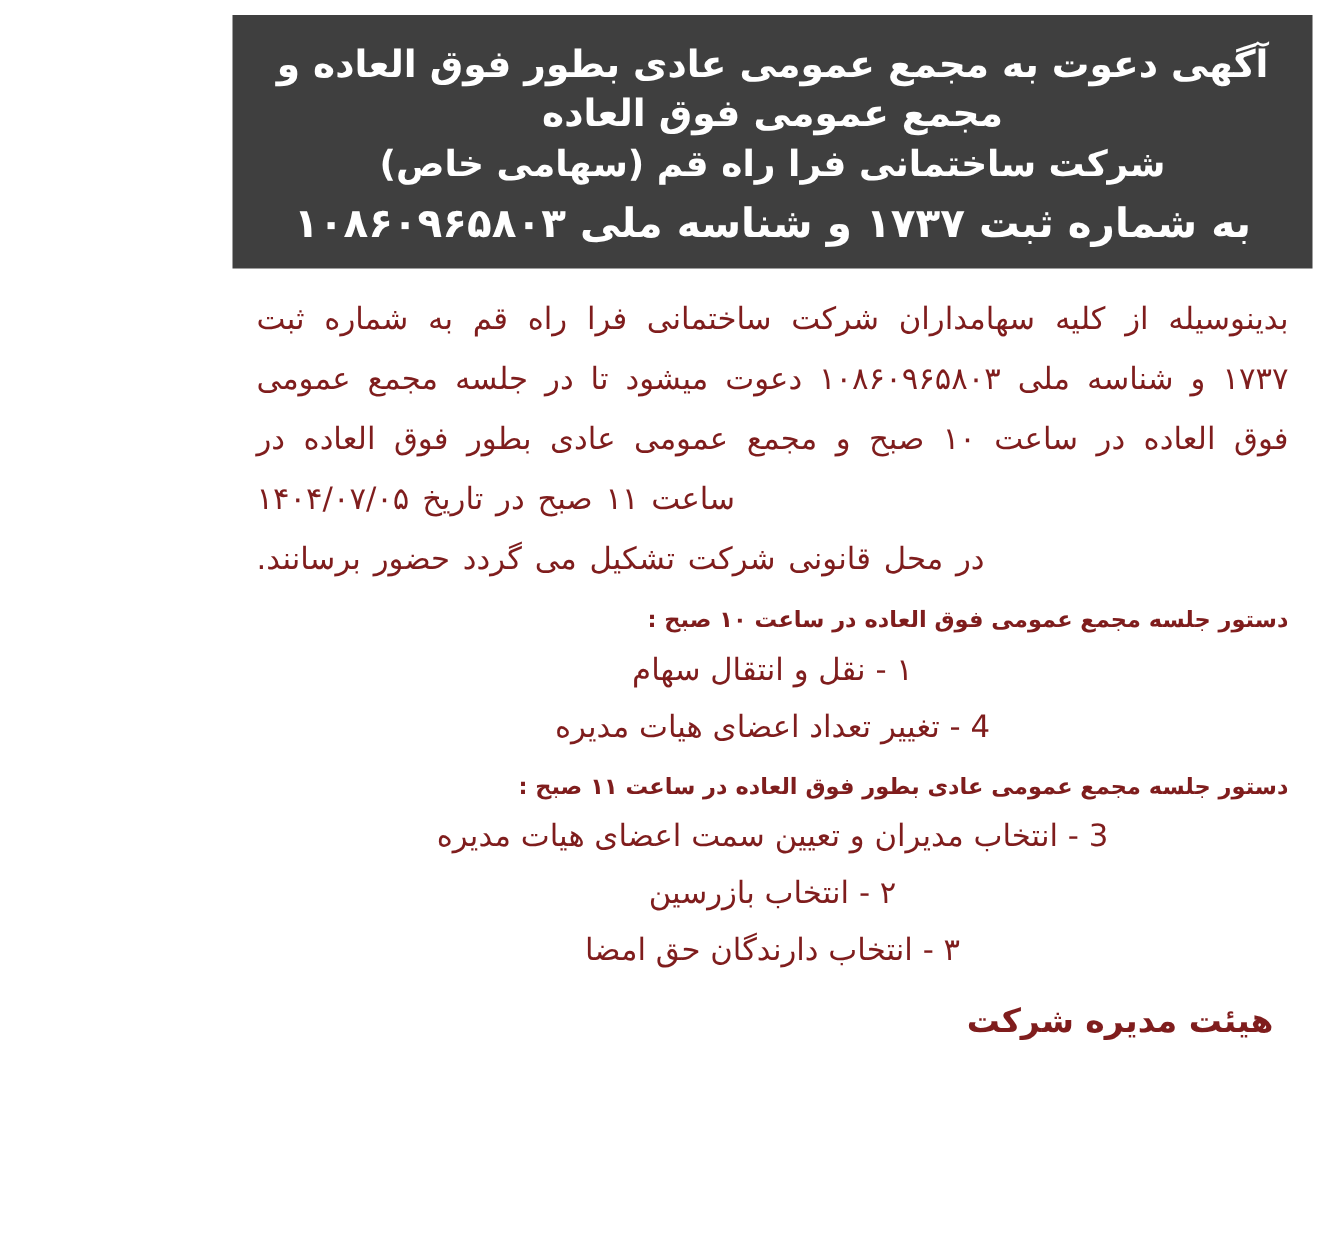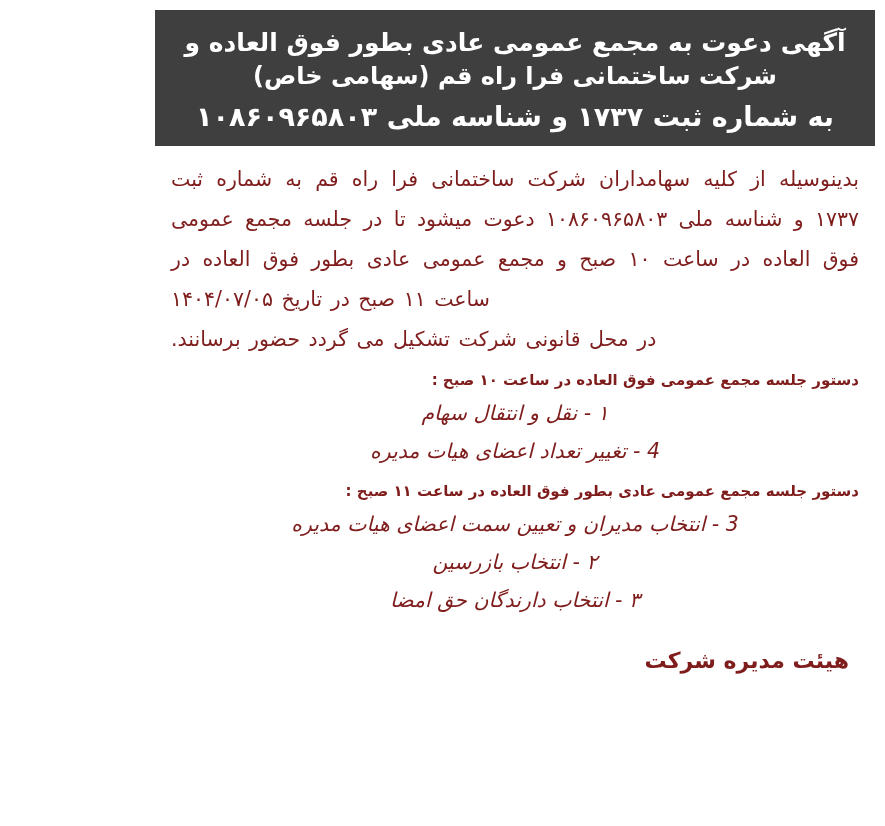--- a/index.html
+++ b/index.html
@@ -74,37 +74,37 @@
   .agenda-item {
     font-size: 20.5px;
     text-align: center;
     line-height: 1.85;
     padding-right: 0;
   }
   .agenda-list {
     margin: 0;
     padding: 0;
     list-style: none;
-    font-style: italic;
   }
   .signature {
     font-weight: bold;
     font-size: 22px;
     text-align: right;
     padding-right: 10px;
-    margin-top: 28px;
+    margin-top: 16px;
   }
 </style>
 </head>
 <body>
 
 <div class="page">
 
   <div class="header-box">
     <div class="header-line l1">آگهی دعوت به مجمع عمومی عادی بطور فوق العاده و</div>
+    <div class="header-line l2">مجمع عمومی فوق العاده</div>
     <div class="header-line l3">شرکت ساختمانی فرا راه قم (سهامی خاص)</div>
     <div class="header-sub">به شماره ثبت ۱۷۳۷ و شناسه ملی ۱۰۸۶۰۹۶۵۸۰۳</div>
   </div>
 
   <div class="body-wrap">
 
     <div class="para">
       <span>بدینوسیله از کلیه سهامداران شرکت ساختمانی فرا راه قم به شماره ثبت ۱۷۳۷ و شناسه ملی ۱۰۸۶۰۹۶۵۸۰۳ دعوت میشود تا در جلسه مجمع عمومی فوق العاده در ساعت ۱۰ صبح و مجمع عمومی عادی بطور فوق العاده در ساعت ۱۱ صبح در تاریخ ۱۴۰۴/۰۷/۰۵</span>
       <span class="lastline">در محل قانونی شرکت تشکیل می گردد حضور برسانند.</span>
     </div>

